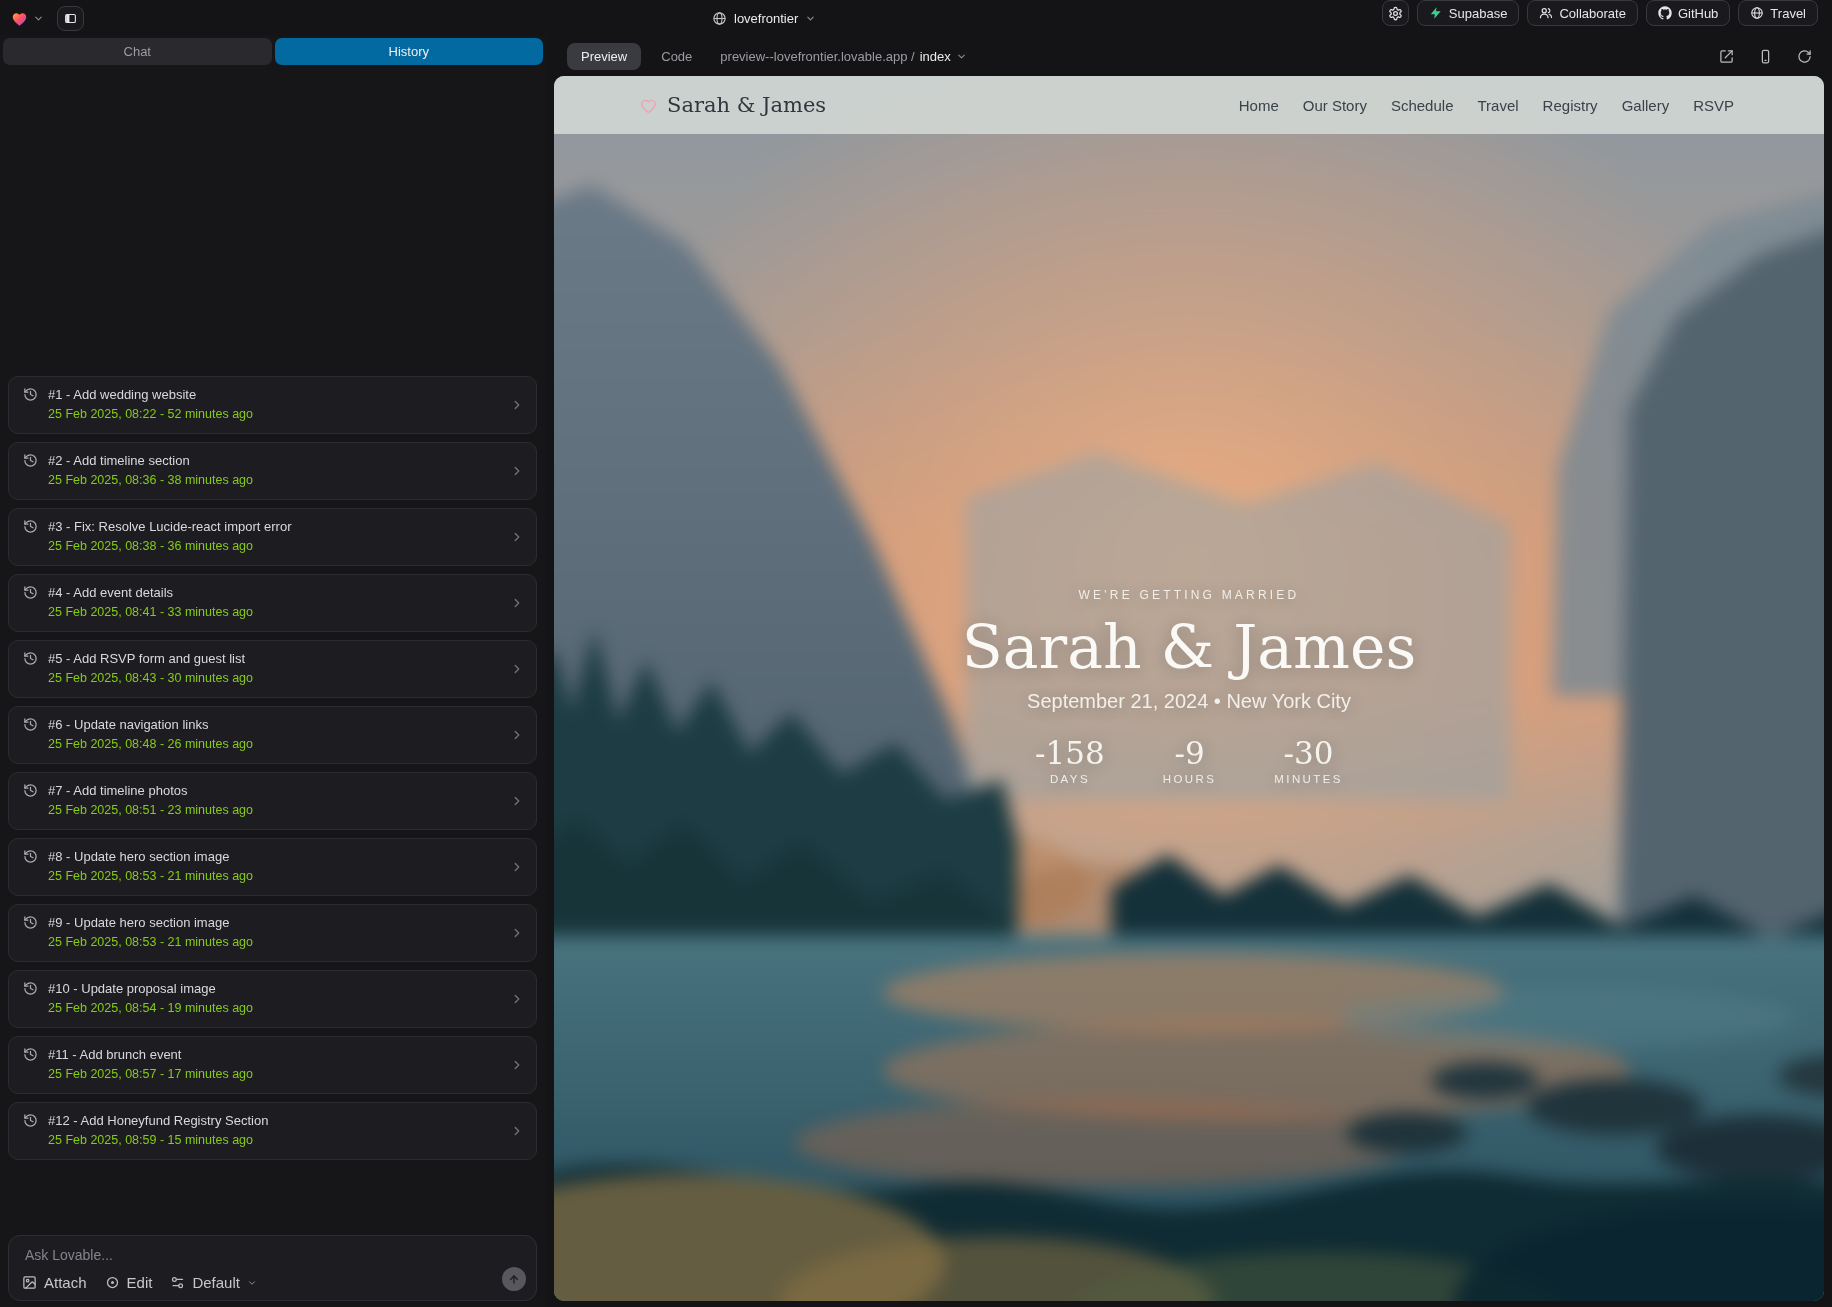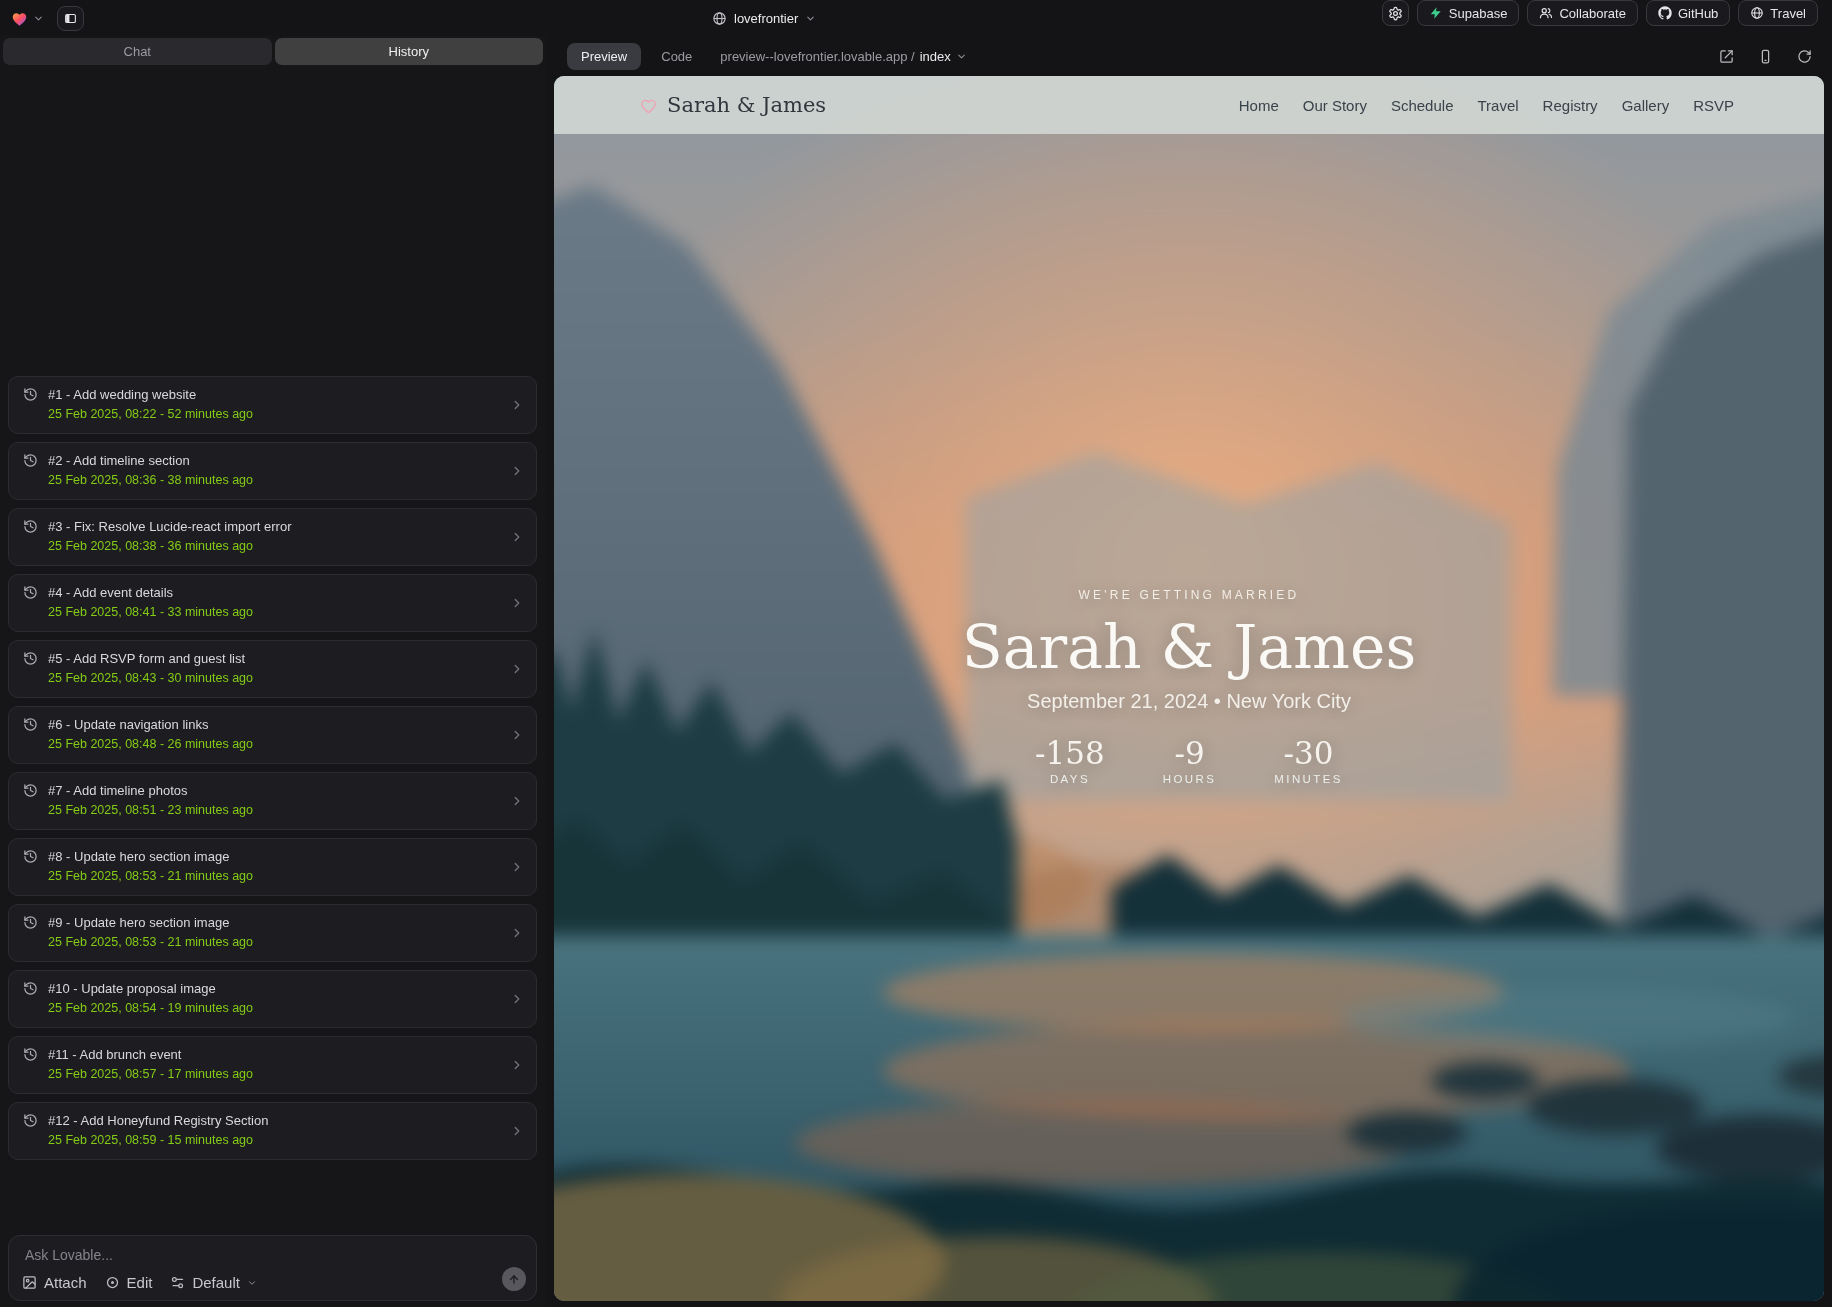--- a/index.html
+++ b/index.html
@@ -26,21 +26,21 @@
             font-size:13px; display:flex; align-items:center; gap:6px; padding:0 11px; }
   .tb-btn .icon { width:14px; height:14px; }
   .tb-btn.square { width:27px; padding:0; justify-content:center; }
   .tb-btn.square .icon { width:15px; height:15px; }
 
   
   .sidebar { position:absolute; left:0; top:36px; width:546px; bottom:0; background:#161619; }
   .tabs { display:flex; gap:3px; padding:2px 3px 0 3px; }
   .tab { flex:1; height:27px; border-radius:7px; display:flex; align-items:center; justify-content:center; font-size:13px; }
   .tab.inactive { background:#29292e; color:#9b9ba2; }
-  .tab.active { background:#404040; color:#efeff2; }
+  .tab.active { background:#0369a1; color:#efeff2; }
 
   .history-list { position:absolute; top:340px; left:8px; right:9px; display:flex; flex-direction:column; gap:8px; }
   .history-item { position:relative; height:58px; background:#1d1d21; border:1px solid #2b2b31; border-radius:10px;
                   padding:10px 14px; cursor:pointer; }
   .hi-row1 { display:flex; align-items:center; gap:10px; }
   .hi-icon { width:15px; height:15px; color:#aaaab1; flex:0 0 auto; }
   .hi-title { font-size:13px; color:#d9d9dd; white-space:nowrap; }
   .hi-badge { display:none; background:#ffffff; color:#151518; font-size:11px; font-weight:700;
               border-radius:999px; padding:3px 10px; line-height:1; margin-left:3px; }
   .hi-time { font-size:12.5px; color:#84cc16; margin-top:5px; margin-left:25px; white-space:nowrap; }

